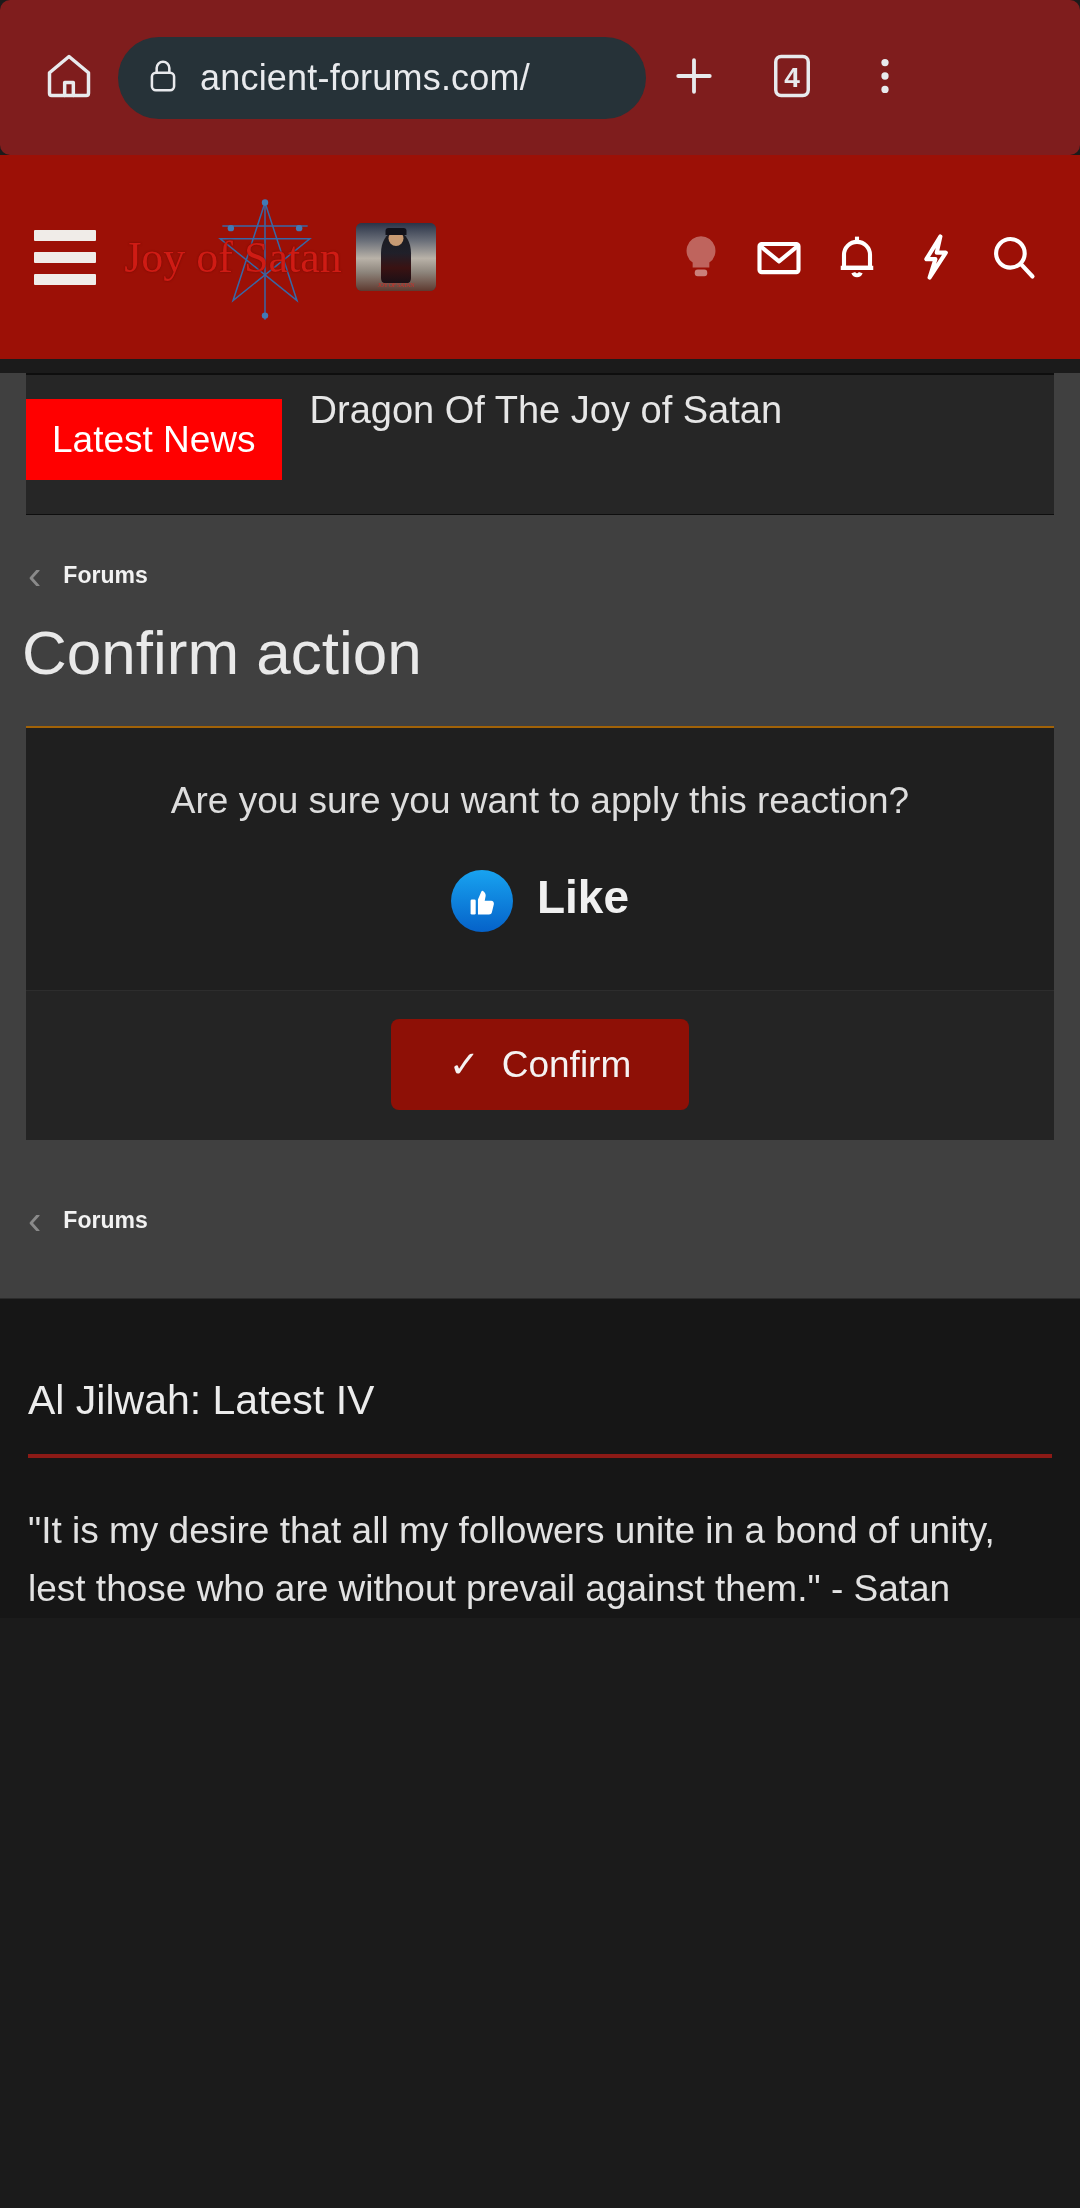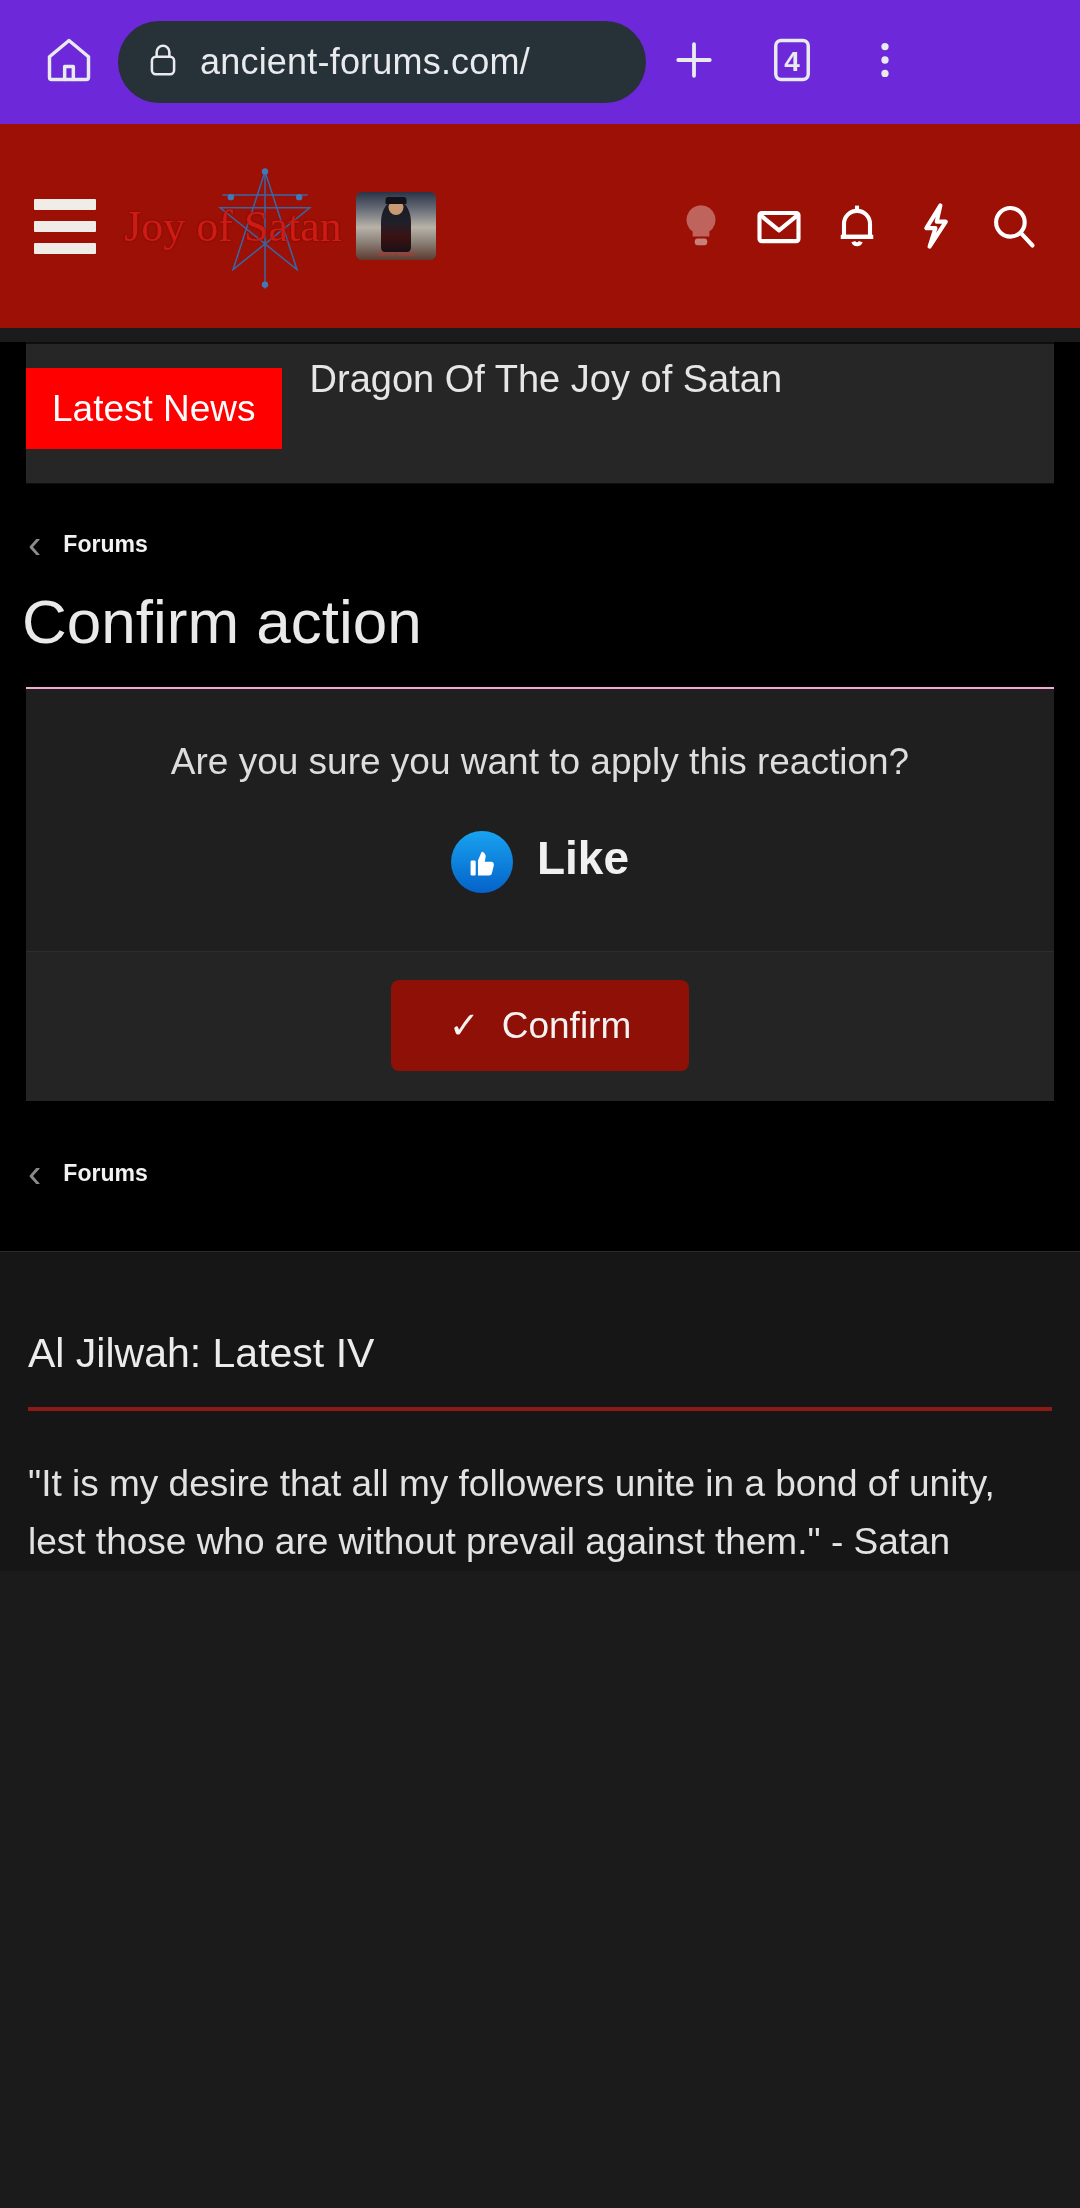--- a/index.html
+++ b/index.html
@@ -5,26 +5,27 @@
   * { box-sizing: border-box; margin: 0; padding: 0; }
   html, body {
     width: 1080px; height: 2208px;
     background: #1b1b1b;
     font-family: "Liberation Sans", sans-serif;
     overflow: hidden;
   }
 
   
   .browser-bar {
-    height: 124px;
-    background: #6d28d9;
+    height: 155px;
+    background: #7f1d1d;
     display: flex;
     align-items: center;
     padding: 0 26px;
     gap: 0;
+    border-radius: 10px;
   }
   .home-btn { width: 86px; display: flex; align-items: center; justify-content: center; }
   .url-pill {
     flex: 0 0 auto;
     width: 528px;
     height: 82px;
     background: #263238;
     border-radius: 44px;
     display: flex;
     align-items: center;
@@ -129,21 +130,21 @@
     gap: 0;
   }
   .hicon {
     width: 78px; height: 78px;
     display: flex; align-items: center; justify-content: center;
     cursor: pointer;
   }
   .hicon.muted { opacity: .55; }
 
   
-  .page { background: #000000; }
+  .page { background: #404040; }
 
   .news-block {
     margin: 14px 26px 0 26px;
     background: #262626;
     border-top: 2px solid #0e0e0e;
     border-bottom: 1px solid #0e0e0e;
     display: flex;
     align-items: flex-start;
     padding: 0;
     height: 142px;
@@ -201,22 +202,22 @@
   .breadcrumb .crumb { color: #f2f2f2; font-size: 23px; font-weight: 700; }
 
   .page-title {
     font-size: 62px;
     color: #e9e9e9;
     padding: 6px 22px 30px 22px;
     font-weight: 400;
   }
 
   .confirm-card {
-    margin: 0 26px;
-    border-top: 2px solid #f9a8d4;
+    margin: 8px 26px;
+    border-top: 2px solid #a16207;
     background: #1f1f1f;
   }
   .confirm-body {
     padding: 52px 20px 58px 20px;
     text-align: center;
   }
   .confirm-question {
     color: #dddddd;
     font-size: 37px;
     margin-bottom: 48px;

